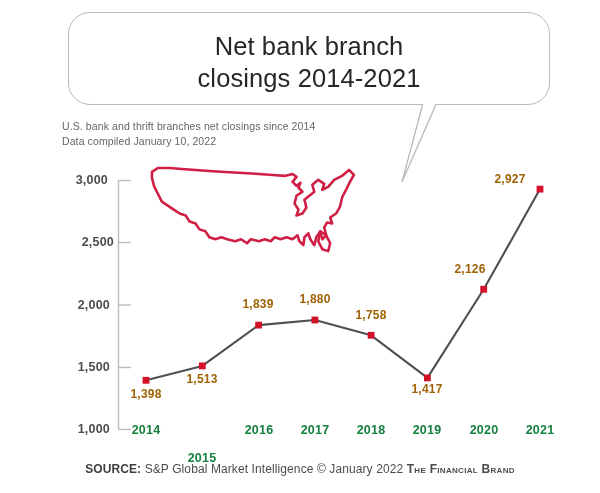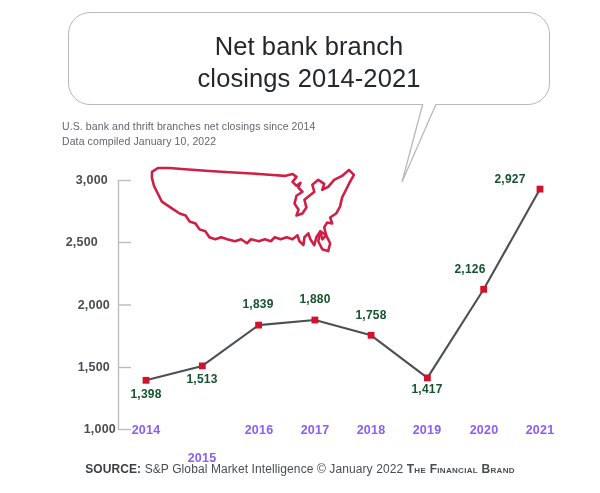--- a/index.html
+++ b/index.html
@@ -81,31 +81,31 @@
     font-size: 12.5px;
     color: #4a4d50;
     font-weight: 700;
     letter-spacing: 0.2px;
   }
   .xtick-label {
     position: absolute;
     width: 56px;
     text-align: center;
     font-size: 12.5px;
-    color: #8b5cf6;
+    color: #15803d;
     font-weight: 700;
     letter-spacing: 0.2px;
     top: 423px;
   }
   .point-label {
     position: absolute;
     width: 60px;
     text-align: center;
     font-size: 12px;
-    color: #14532d;
+    color: #a16207;
     font-weight: 700;
     letter-spacing: 0.2px;
     z-index: 5;
   }
 
   
   #footer {
     position: absolute;
     left: 0;
     right: 0;
@@ -171,24 +171,24 @@
   <rect x="198.9" y="362.5" width="6.8" height="6.8" fill="#d4112a"></rect>
   <rect x="255.2" y="321.7" width="6.8" height="6.8" fill="#d4112a"></rect>
   <rect x="311.5" y="316.6" width="6.8" height="6.8" fill="#d4112a"></rect>
   <rect x="367.7" y="331.9" width="6.8" height="6.8" fill="#d4112a"></rect>
   <rect x="424.0" y="374.5" width="6.8" height="6.8" fill="#d4112a"></rect>
   <rect x="480.3" y="285.9" width="6.8" height="6.8" fill="#d4112a"></rect>
   <rect x="536.6" y="185.7" width="6.8" height="6.8" fill="#d4112a"></rect>
 </svg>
 
 <div class="ytick-label" style="left:56px; top:173px;">3,000</div>
-<div class="ytick-label" style="left:46px; top:235px;">2,500</div>
+<div class="ytick-label" style="left:62px; top:235px;">2,500</div>
 <div class="ytick-label" style="left:58px; top:298px;">2,000</div>
 <div class="ytick-label" style="left:58px; top:360px;">1,500</div>
-<div class="ytick-label" style="left:64px; top:422px;">1,000</div>
+<div class="ytick-label" style="left:58px; top:422px;">1,000</div>
 
 <div class="xtick-label" style="left:118px;">2014</div>
 <div class="xtick-label" style="left:174px;margin-top:28px;">2015</div>
 <div class="xtick-label" style="left:231px;">2016</div>
 <div class="xtick-label" style="left:287px;">2017</div>
 <div class="xtick-label" style="left:343px;">2018</div>
 <div class="xtick-label" style="left:399px;">2019</div>
 <div class="xtick-label" style="left:456px;">2020</div>
 <div class="xtick-label" style="left:512px;">2021</div>
 

